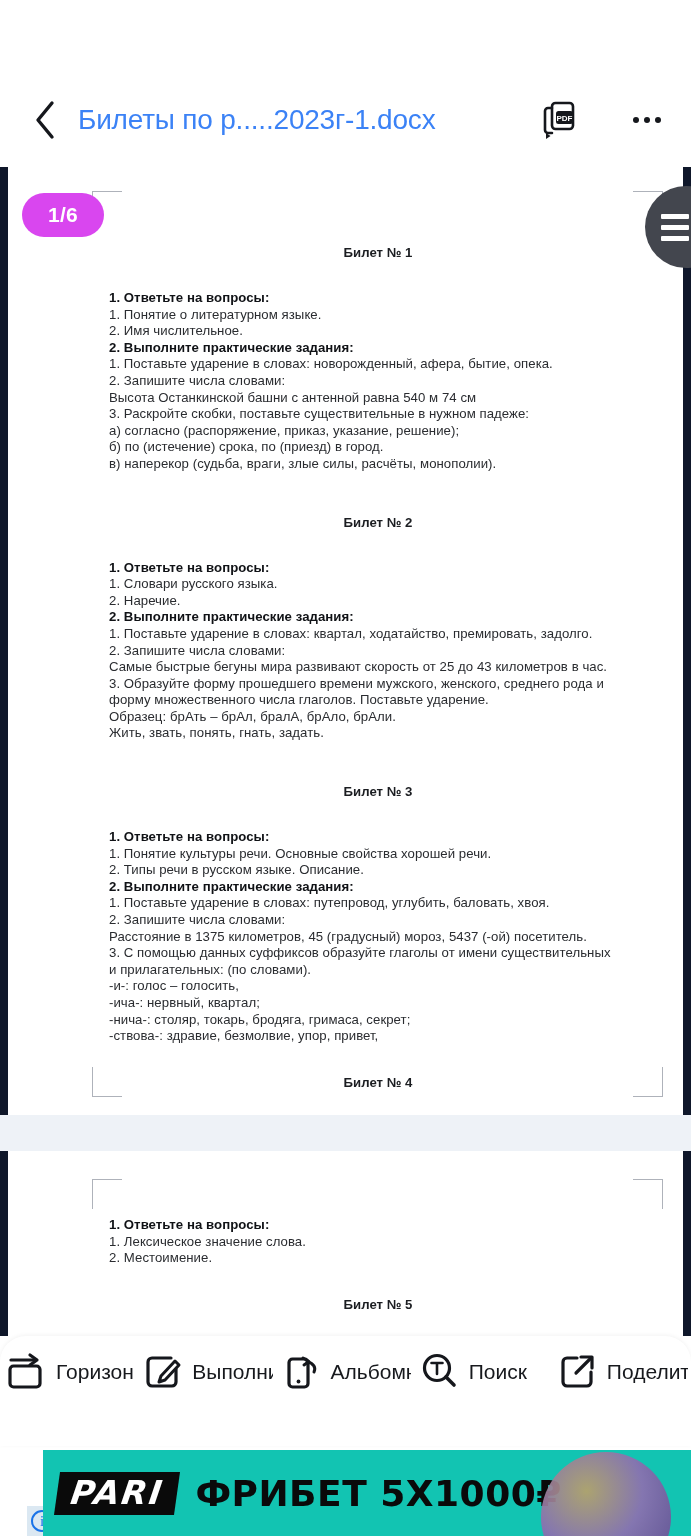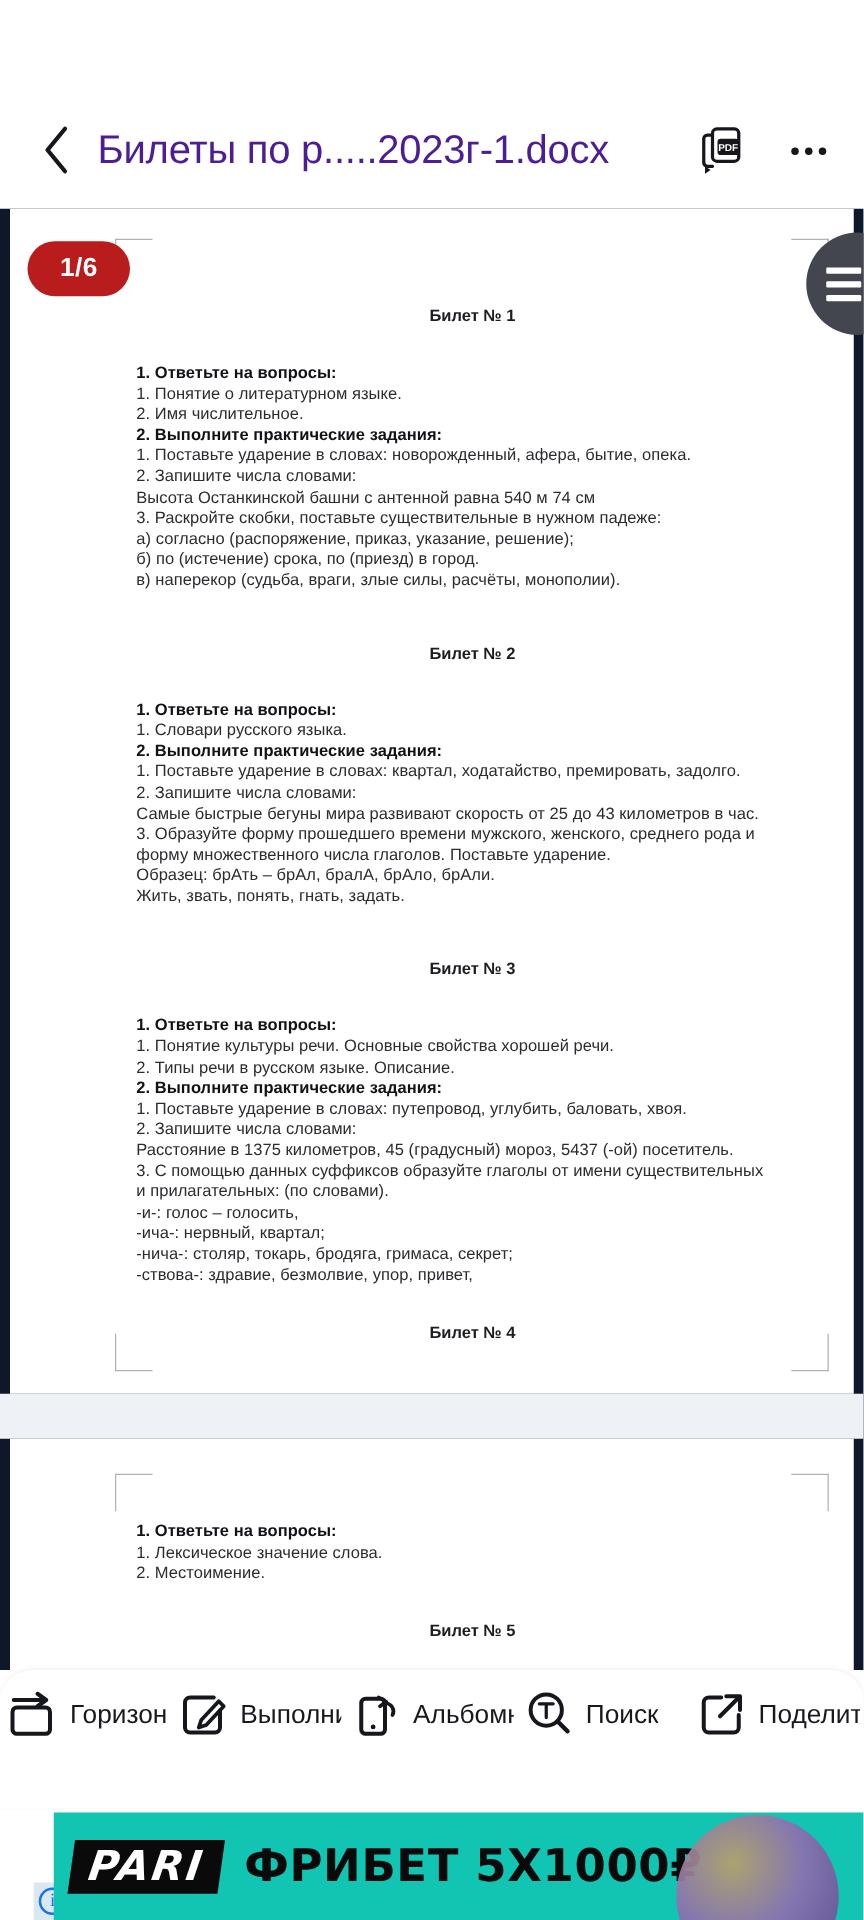--- a/index.html
+++ b/index.html
@@ -29,29 +29,29 @@
     gap: 14px;
   }
   .back-chevron {
     width: 30px; height: 46px;
     display: flex; align-items: center; justify-content: center;
     flex: 0 0 auto;
     cursor: pointer;
   }
   .back-chevron svg { display: block; }
   .doc-title {
-    font-size: 32px;
-    color: #4c1d95;
+    font-size: 28px;
+    color: #3b82f6;
     letter-spacing: -0.2px;
     white-space: nowrap;
     overflow: hidden;
     flex: 1 1 auto;
     padding-left: 4px;
   }
-  .header-actions { display: flex; align-items: flex-end; gap: 28px; flex: 0 0 auto; }
+  .header-actions { display: flex; align-items: center; gap: 46px; flex: 0 0 auto; }
   .pdf-icon { width: 42px; height: 42px; cursor: pointer; }
   .more-dots {
     width: 40px; height: 40px;
     display: flex; align-items: center; justify-content: center;
     gap: 5px;
     cursor: pointer;
   }
   .more-dots i { width: 6px; height: 6px; border-radius: 50%; background: #15171c; display:block; }
 
   
@@ -104,21 +104,21 @@
   }
   .b { font-weight: bold; color: #101216; }
   .i { }
   .sp-md { height: 30px; }
   .sp-lg { height: 42px; }
 
   
   .page-pill {
     position: absolute;
     top: 193px; left: 22px;
-    background: #b91c1c;
+    background: #d946ef;
     color: #ffffff;
     border-radius: 22px;
     padding: 10px 26px;
     font-size: 21px;
     font-weight: bold;
     letter-spacing: 0.3px;
     z-index: 20;
   }
 
   
@@ -295,20 +295,21 @@
         <div class="doc-text">в) наперекор (судьба, враги, злые силы, расчёты, монополии).</div>
 
         <div class="sp-lg"></div>
 
         <div class="ticket-title">Билет № 2</div>
         <div class="sp-md"></div>
         <div class="doc-text">
             <div class="b">1. Ответьте на вопросы:</div>
           </div>
         <div class="doc-text">1. Словари русского языка.</div>
+        <div class="doc-text">2. Наречие.</div>
         <div class="doc-text">
             <div class="b">2. Выполните практические задания:</div>
           </div>
         <div class="doc-text">1. Поставьте ударение в словах: квартал, ходатайство, премировать, задолго.</div>
         <div class="doc-text">2. Запишите числа словами:</div>
         <div class="doc-text">Самые быстрые бегуны мира развивают скорость от 25 до 43 километров в час.</div>
         <div class="doc-text">3. Образуйте форму прошедшего времени мужского, женского, среднего рода и</div>
         <div class="doc-text">форму множественного числа глаголов. Поставьте ударение.</div>
         <div class="doc-text">
             <div class="i">Образец: брАть – брАл, бралА, брАло, брАли.</div>

